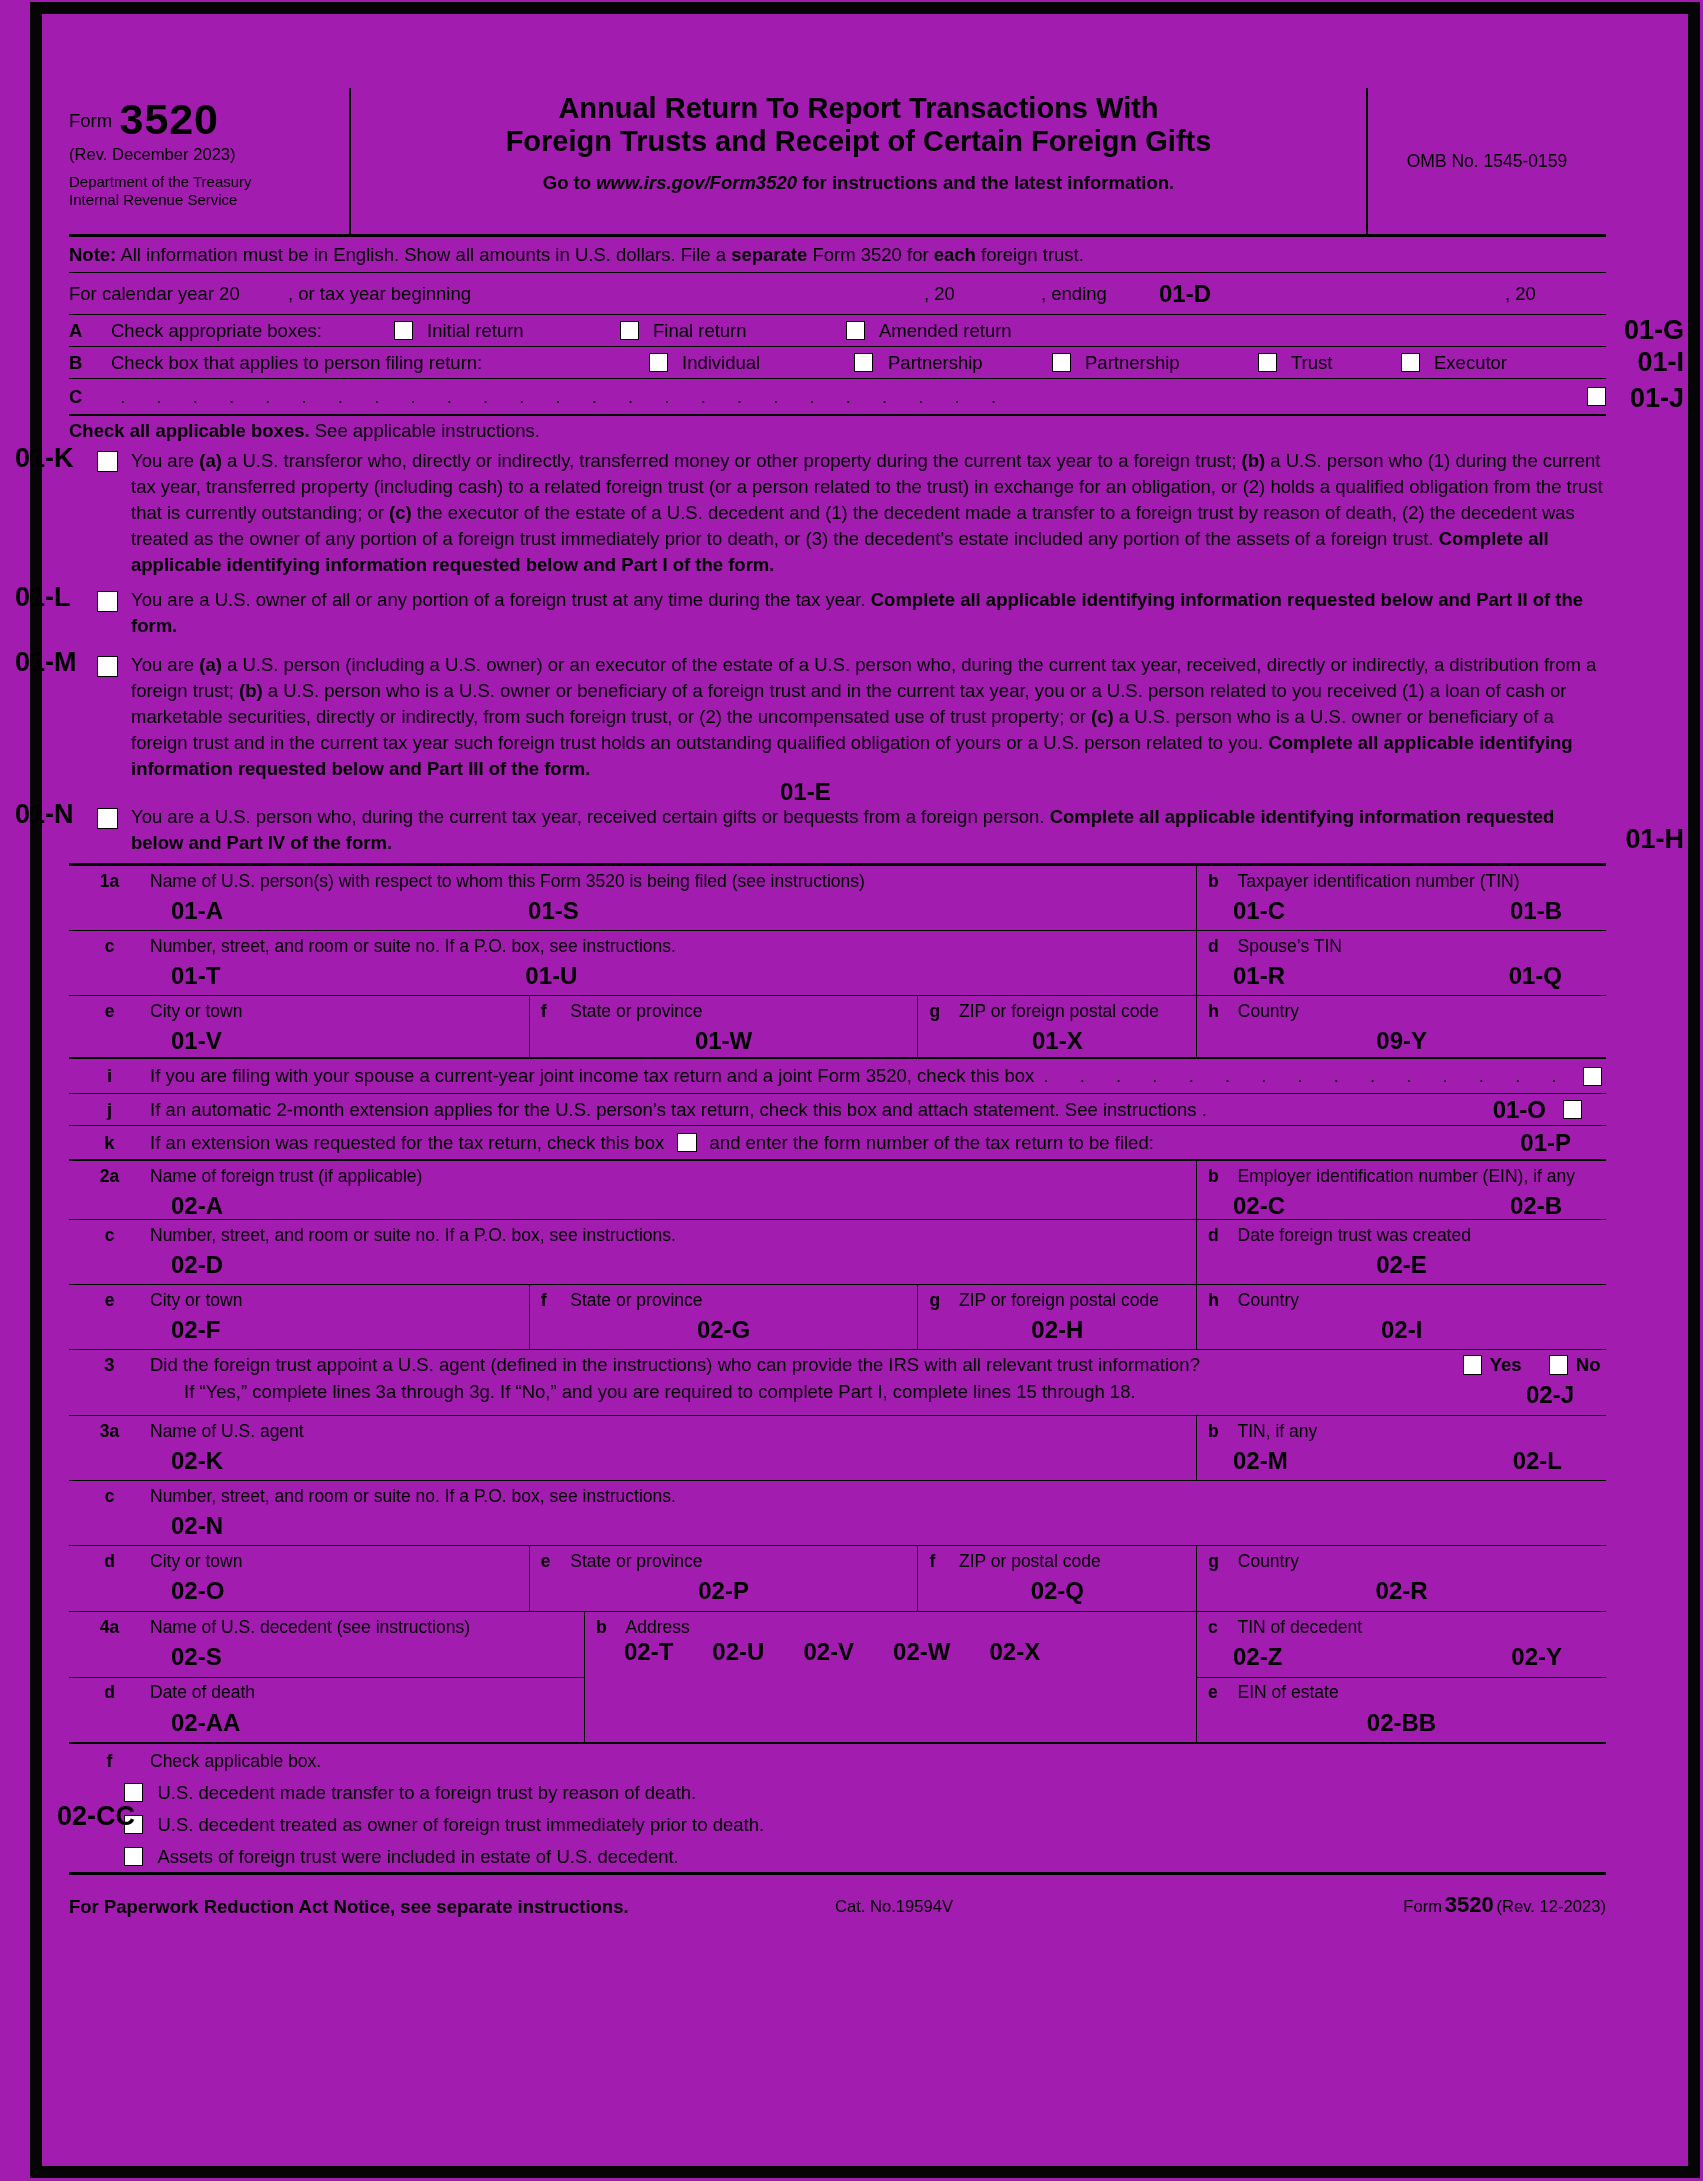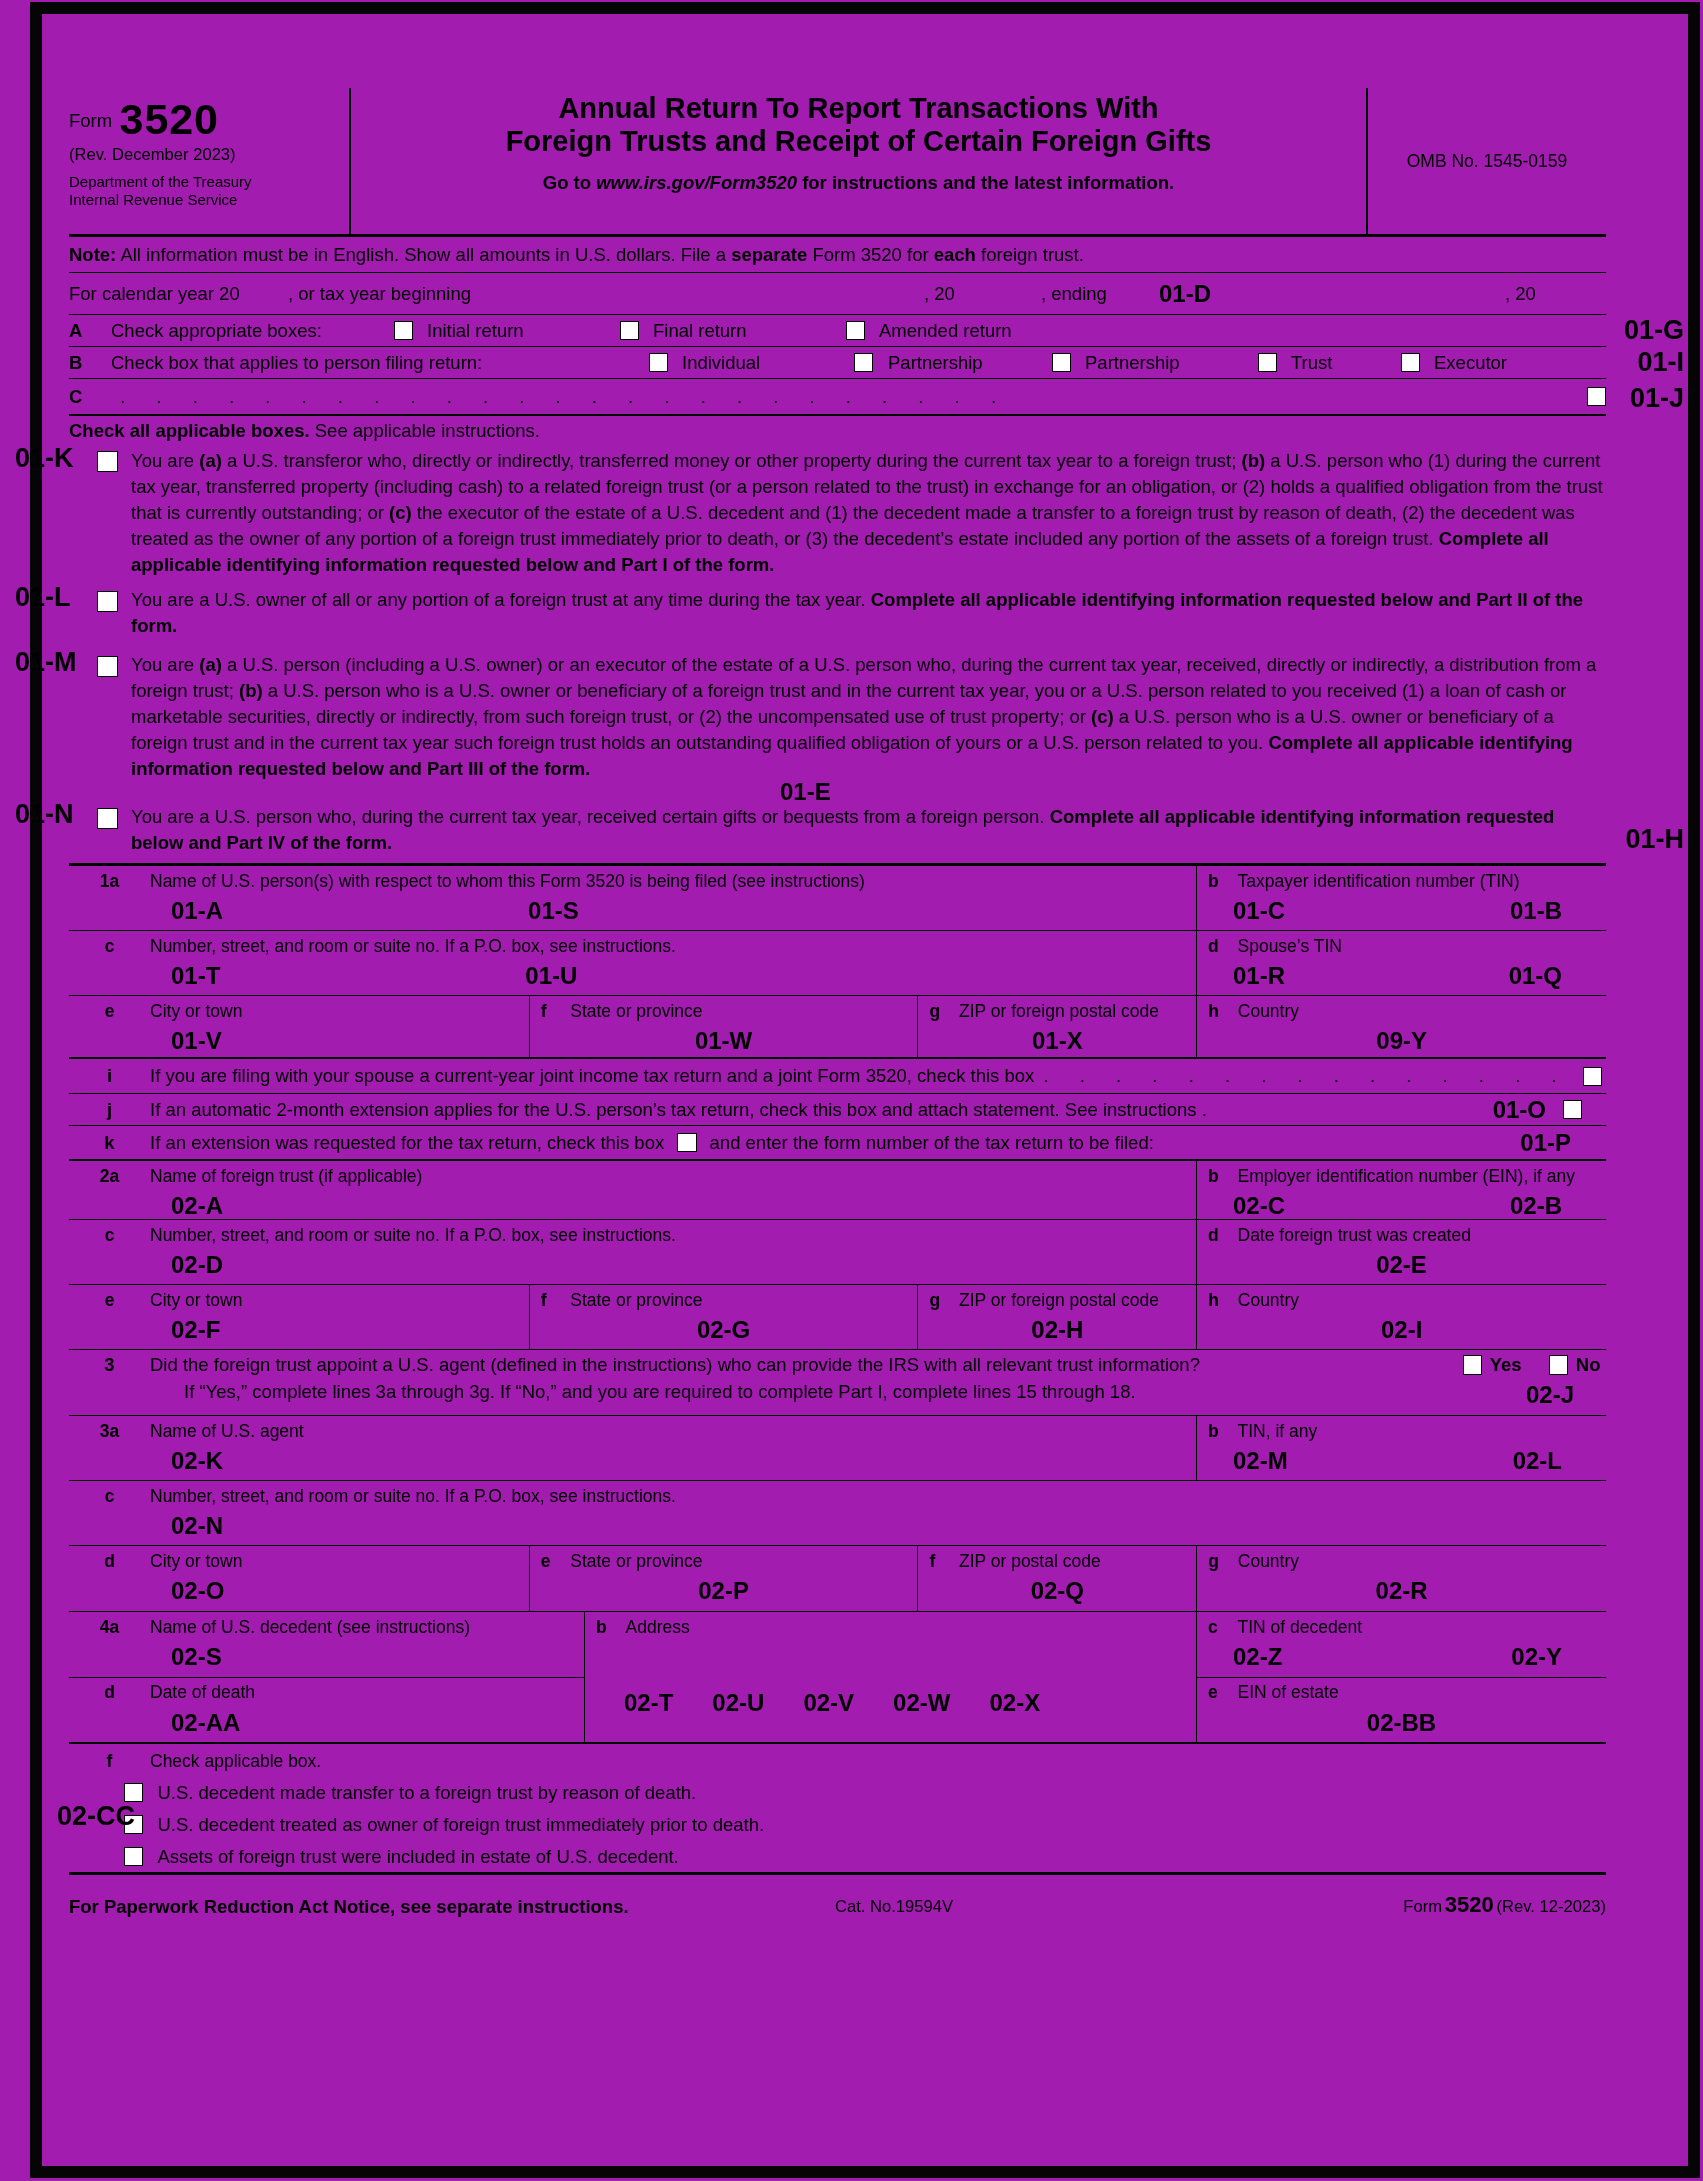--- a/index.html
+++ b/index.html
@@ -74,21 +74,21 @@
   .h70 { height:65px; } .h68 { height:63px; } .h64 { height:59px; }
   .h38 { height:35px; } .h35 { height:32px; } .h72 { height:66px; }
   .h143 { height:132px; } .h142 { height:131px; }
   .yn { margin-left:auto; display:flex; align-items:center; gap:7.4px; padding-right:5.5px; }
   .yn .cb { margin-left:20px; }
   .line2 { display:flex; font-size:18.5px; padding-left:115px; margin-top:5.5px; }
   .line2 .ansr { margin-left:auto; margin-right:32px; }
   .stack { display:flex; flex-direction:column; }
   .substack > .sub { box-sizing:border-box; }
   .sub.divb { border-bottom:1.8px solid #000; }
-  .addr-vals { display:flex; gap:39px; padding-left:39px; align-items:flex-end; height:79px; font-weight:bold; font-size:24px; }
+  .addr-vals { display:flex; gap:39px; padding-left:39px; height:79px; font-weight:bold; font-size:24px; }
   .optline { display:flex; align-items:center; gap:14px; padding-left:55px; margin-top:10px; font-size:18.5px; }
   .f-ans { position:absolute; left:-12px; top:57px; font-weight:bold; font-size:27px; }
 
   
   .footer { position:relative; margin-top:16.6px; height:31px; font-size:17.5px; }
   .footer .fl { position:absolute; left:0; top:3.7px; font-weight:bold; font-size:18.5px; }
   .footer .fc { position:absolute; left:766px; top:5.5px; font-size:16.6px; }
   .footer .fr { position:absolute; right:0; top:0; display:flex; align-items:baseline; font-size:16.6px; }
   .footer .fr .fnum { font-weight:bold; font-size:22px; margin:0 2.8px; }
 </style>

